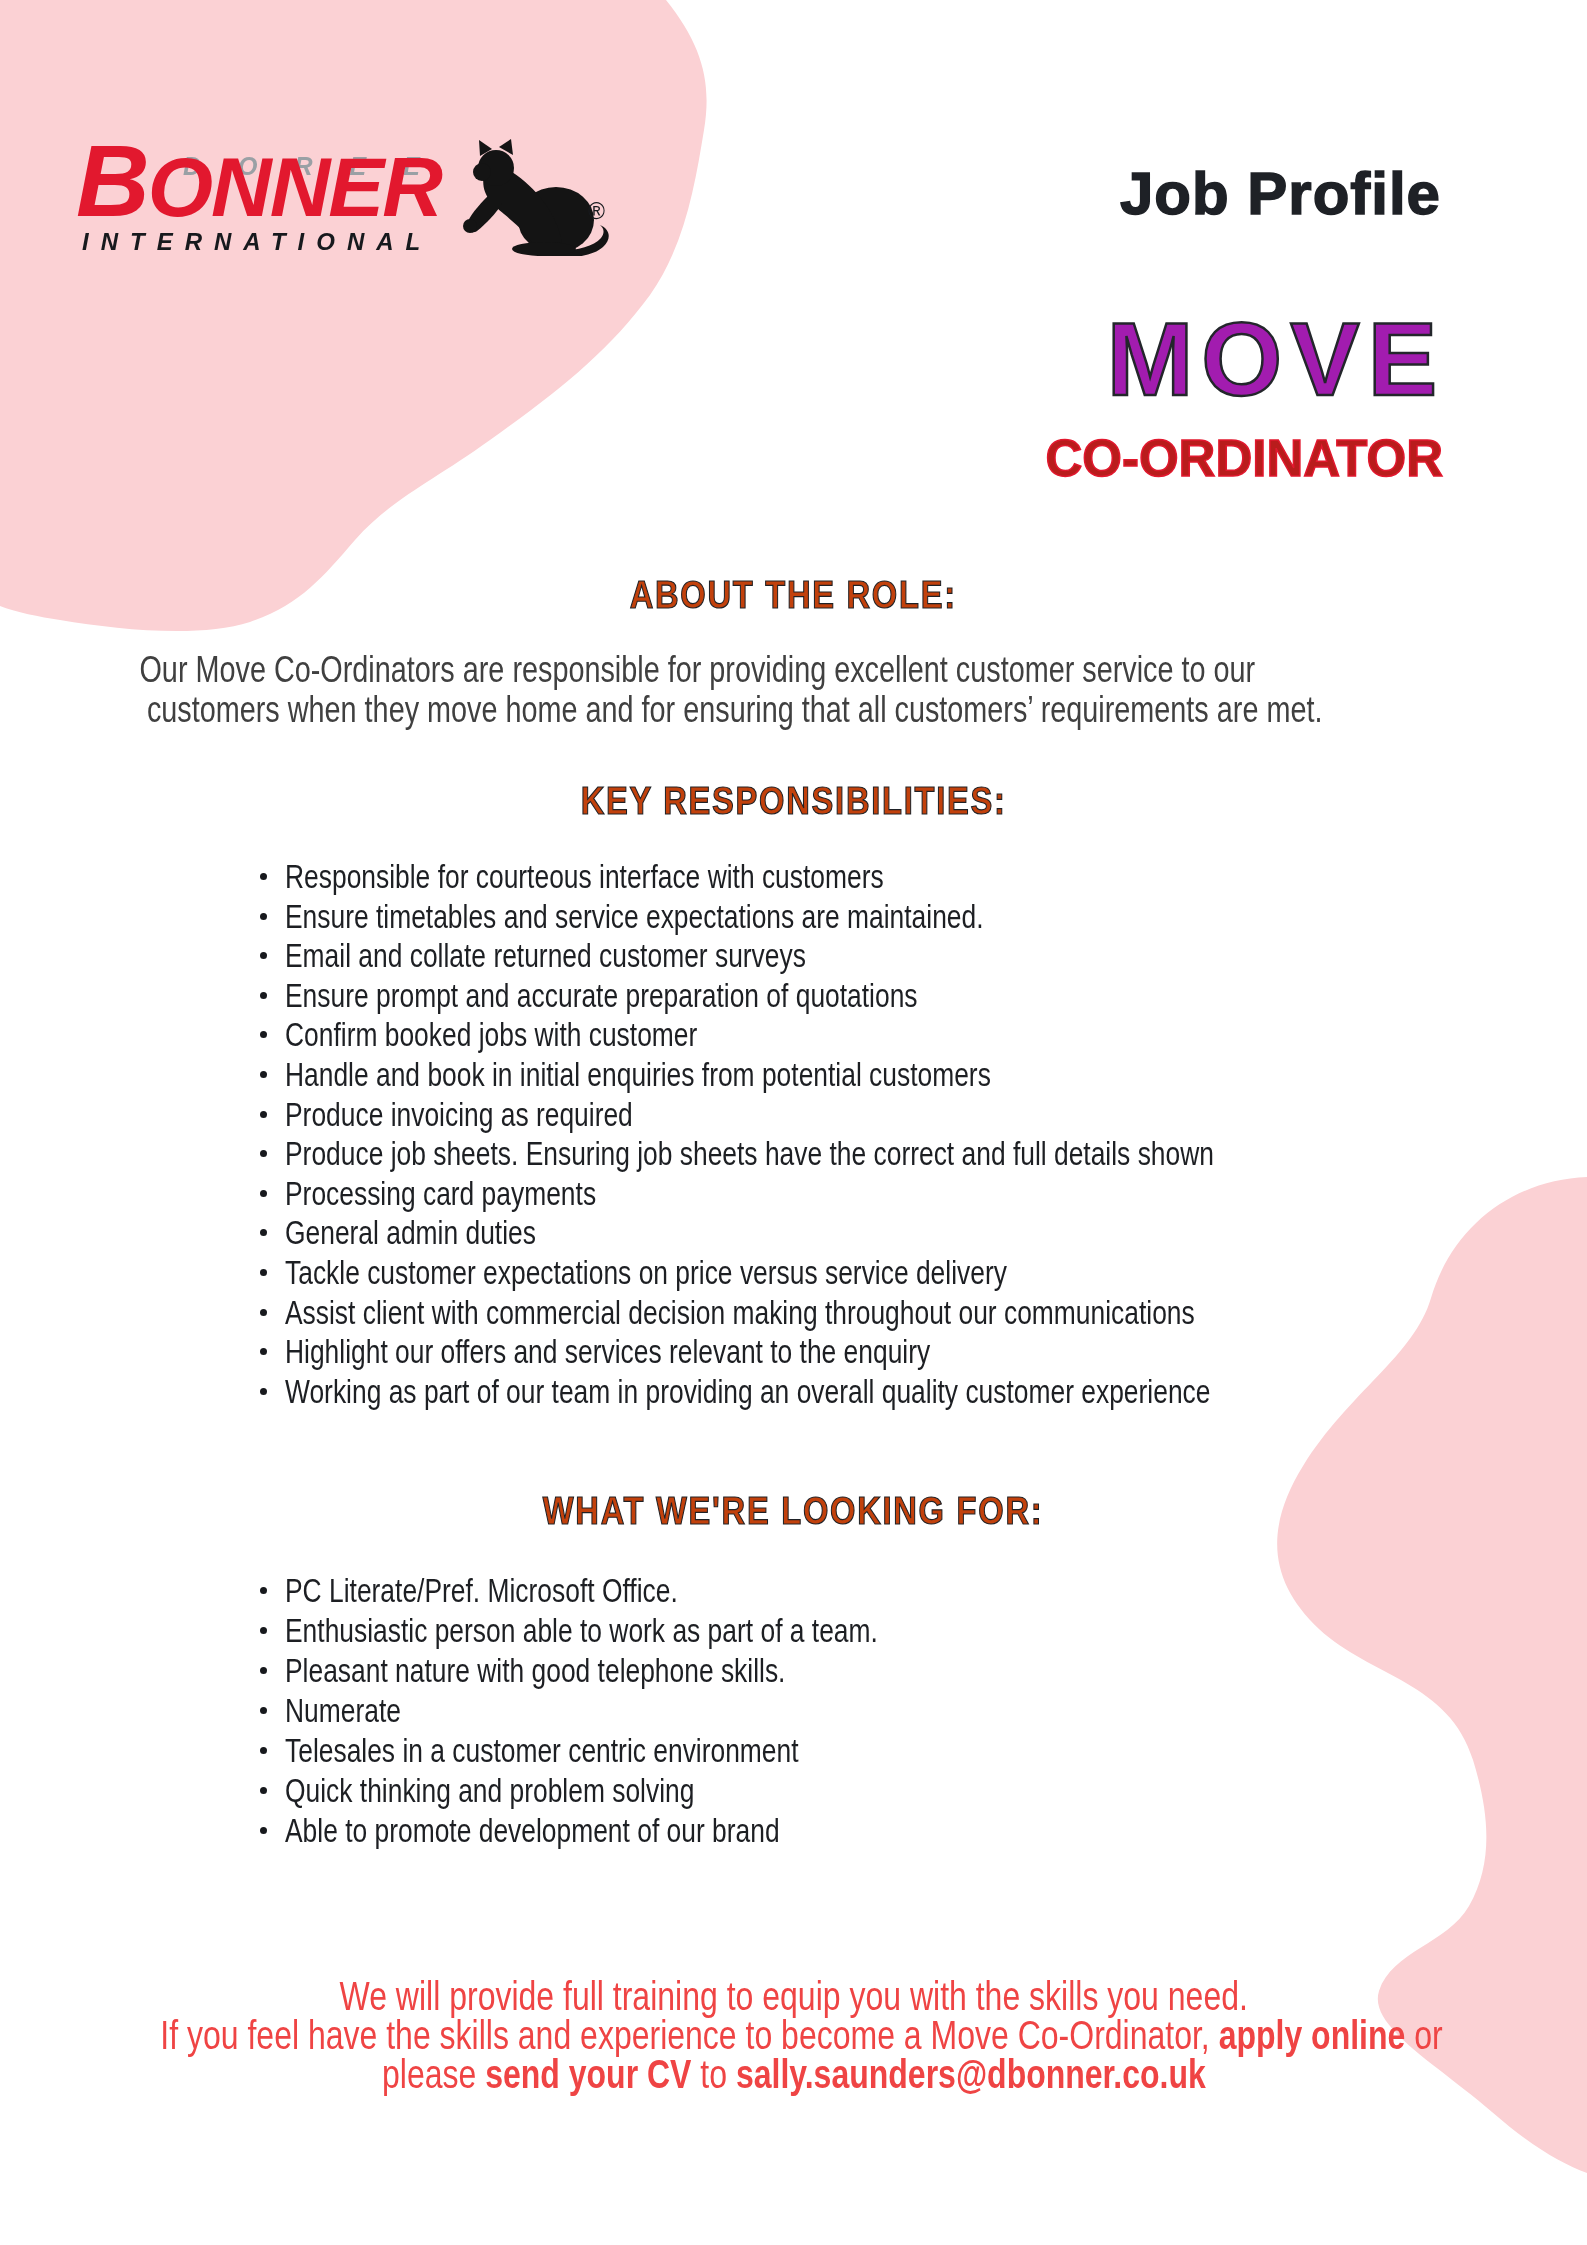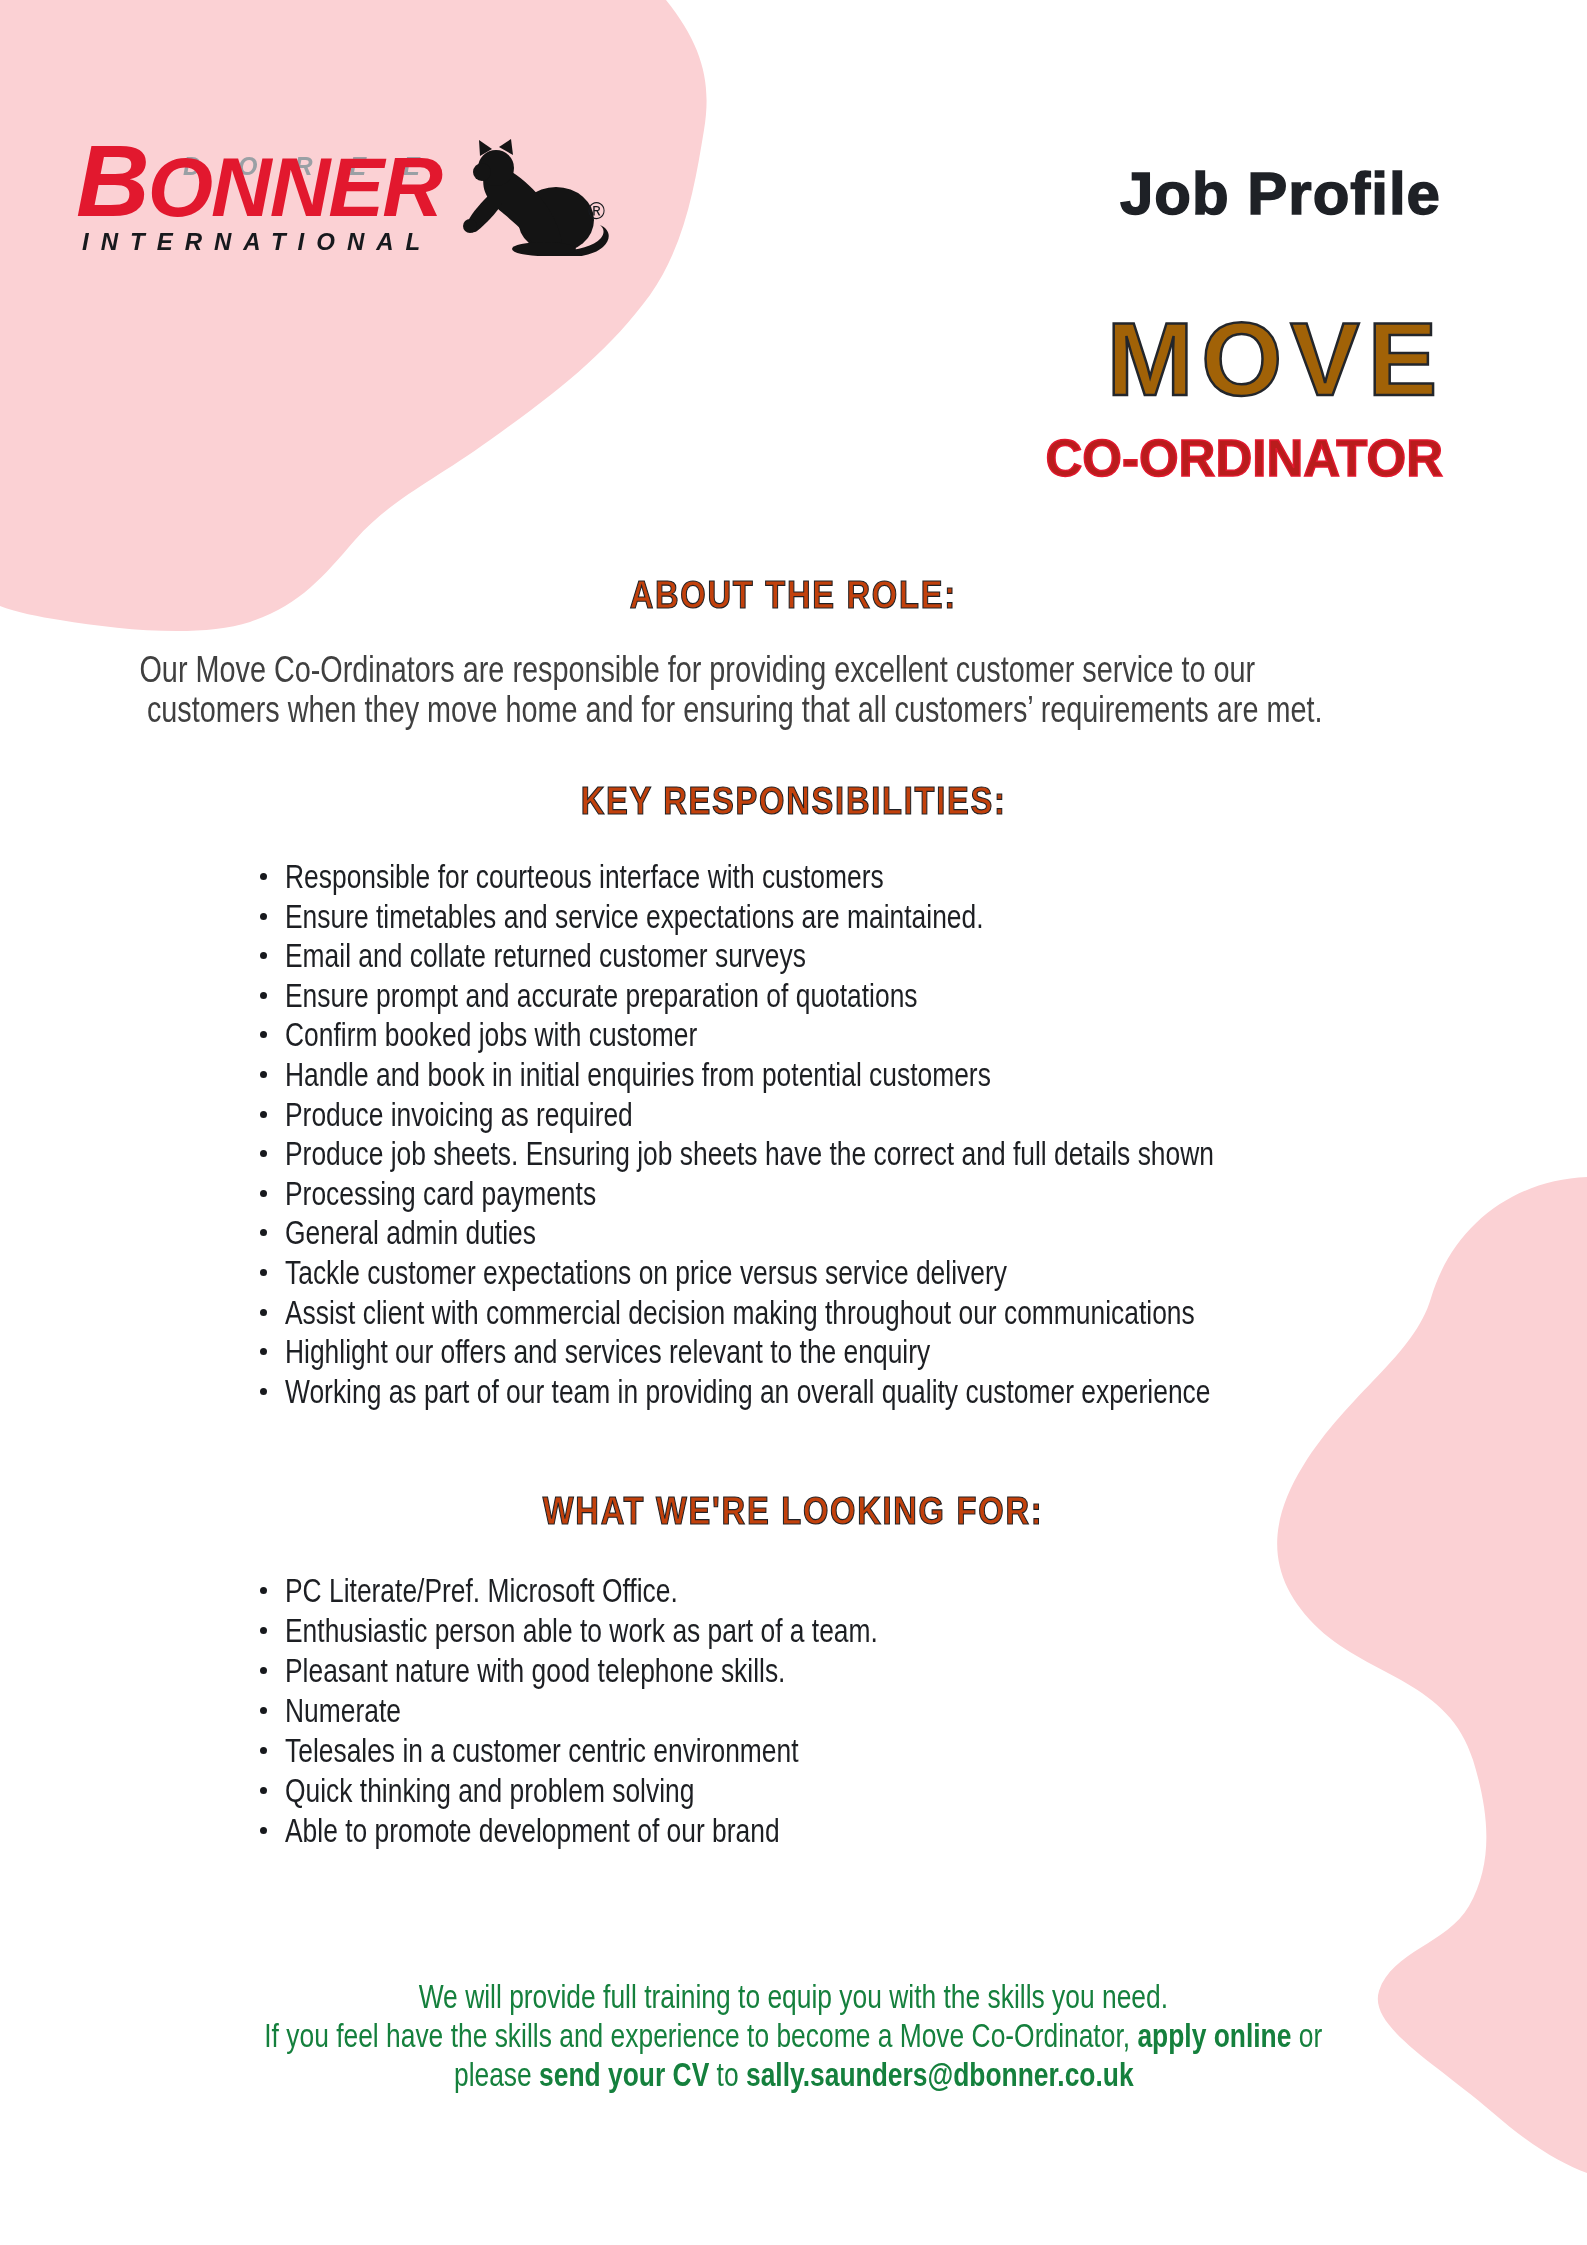--- a/index.html
+++ b/index.html
@@ -18,21 +18,21 @@
   .bonner .b2 { font-size:84px; }
   .intl { position:absolute; left:82px; top:228px; font-size:24px; font-weight:700; font-style:italic;
           letter-spacing:12px; color:#17191d; white-space:nowrap; }
   .reg { position:absolute; left:588px; top:198px; font-size:23px; color:#17191d; }
   .cat { position:absolute; left:444px; top:138px; width:172px; height:118px; }
 
   
   .doc-label { position:absolute; top:162px; right:146px; z-index:1; font-size:60px; font-weight:700;
                color:#1e2126; letter-spacing:1px; -webkit-text-stroke:1.5px #1e2126; line-height:64px; }
   .title-move { position:absolute; top:303px; right:142px; z-index:1; font-size:104px; font-weight:700;
-                color:#a16207; letter-spacing:8px; -webkit-text-stroke:2.5px #23262b; line-height:112px;text-align:right; }
+                color:#a21caf; letter-spacing:8px; -webkit-text-stroke:2.5px #23262b; line-height:112px;text-align:right; }
   .title-co { position:absolute; top:416px; right:144px; z-index:1; font-size:51px; font-weight:700;
               color:#b91c1c; -webkit-text-stroke:1.5px #e2182e; line-height:86px; }
 
   
   .sec-h { position:absolute; left:0; width:100%; z-index:1; text-align:center; font-weight:700;
            font-size:38px; line-height:38px; letter-spacing:2px; color:#c2410c;
            -webkit-text-stroke:1.2px #1e2126; }
   #about-h { top:576px; }
   #resp-h  { top:782px; }
   #look-h  { top:1492px; }
@@ -46,21 +46,21 @@
   #list1 { top:857px; }
   #list1 li { line-height:39.6px; }
   #list2 { top:1571px; }
   #list2 li { line-height:40px; }
   .blist li { position:relative; padding-left:25px; }
   .blist li::before { content:""; position:absolute; left:0; top:16px; width:7px; height:7px;
                       border-radius:50%; background:#17191d; }
   .c { display:inline-block; transform:scaleX(0.8); transform-origin:0 50%; white-space:nowrap; }
 
   .footer { position:absolute; top:1977px; left:0; width:100%; z-index:1; text-align:center;
-            font-size:33px; line-height:39px; color:#15803d; }
+            font-size:40px; line-height:39px; color:#ef4444; }
   .footer b { font-weight:700; }
 </style>
 </head>
 <body>
 
 <div class="page">
 
   <svg class="bg" width="1587" height="2245" viewBox="0 0 1587 2245">
     <path fill="#fbd1d4" d="M0,0 L666,0 C702,45 712,82 704,130 C695,185 685,245 650,295
          C608,352 560,390 490,440 C430,483 390,500 355,540

